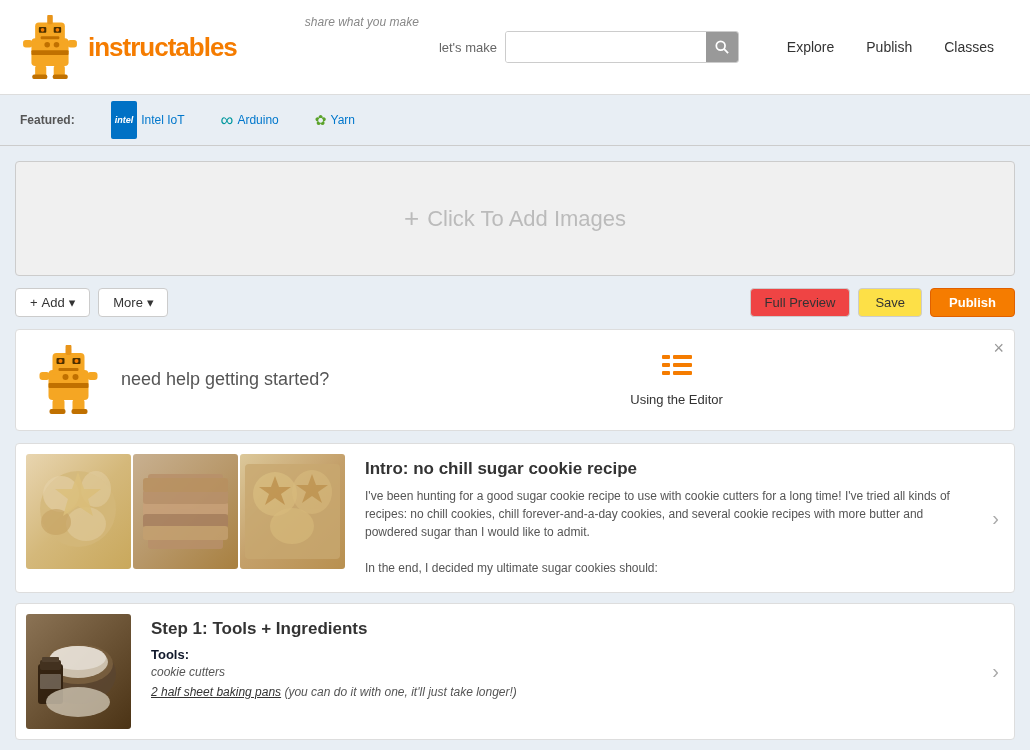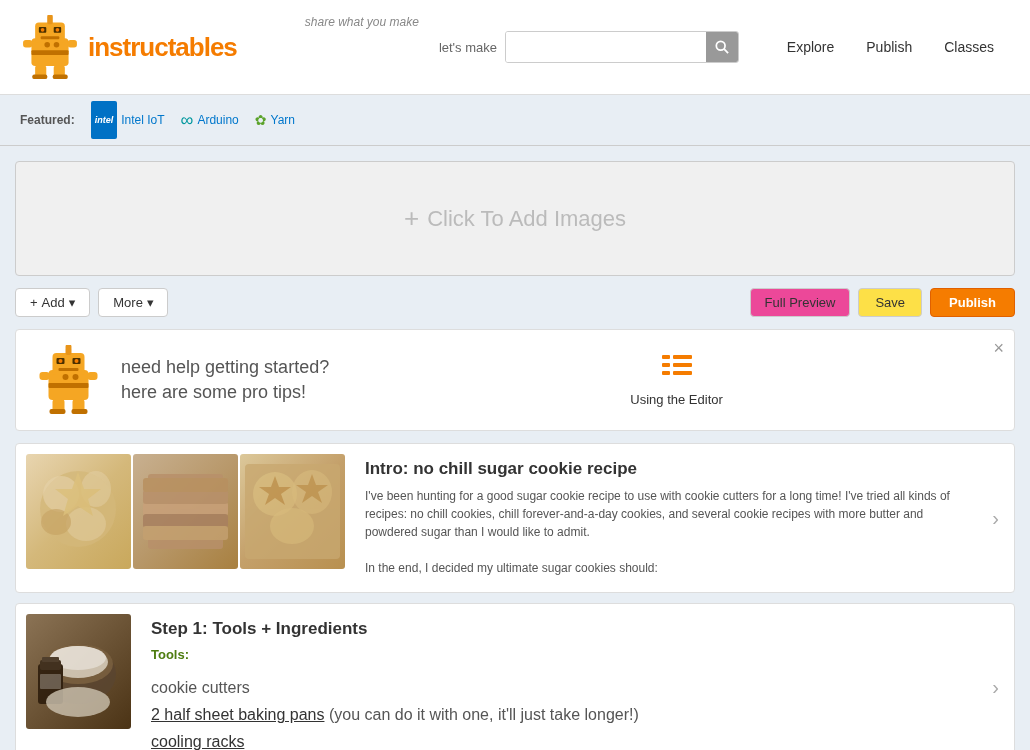--- a/index.html
+++ b/index.html
@@ -89,21 +89,21 @@
       color: #333;
       cursor: pointer;
       font-weight: 500;
     }
 
     .featured-bar {
       background: #e8eef4;
       padding: 6px 20px;
       display: flex;
       align-items: center;
-      gap: 16px;
+      gap: 36px;
       font-size: 12px;
       color: #555;
       border-bottom: 1px solid #ccc;
     }
     .featured-label { font-weight: bold; color: #555; }
     .featured-item {
       display: flex;
       align-items: center;
       gap: 4px;
       color: #0077cc;
@@ -186,21 +186,21 @@
       background: #f57c00;
       border: 1px solid #e06000;
       border-radius: 4px;
       padding: 6px 18px;
       font-size: 13px;
       cursor: pointer;
       color: #fff;
       font-weight: bold;
     }
     .btn-preview {
-      background: #ec4899;
+      background: #ef4444;
       border: 1px solid #ccc;
       border-radius: 4px;
       padding: 6px 14px;
       font-size: 13px;
       cursor: pointer;
       color: #333;
     }
 
     
     .help-panel {
@@ -305,27 +305,28 @@
       display: flex;
       align-items: center;
       padding: 0 15px;
       color: #aaa;
       font-size: 20px;
       cursor: pointer;
     }
     .tools-label {
       font-weight: bold;
       font-size: 13px;
-      color: #4d7c0f;
-      margin-bottom: 12px;
+      color: #0f172a;
+      margin-bottom: 0;
     }
     .tools-list {
-      font-size: 16px;
+      font-size: 12px;
       color: #555;
       line-height: 1.7;
+      font-style: italic;
     }
     .underline-link {
       text-decoration: underline;
       color: #333;
       cursor: pointer;
     }
 
     
     .cookie-img-1 {
       background: linear-gradient(135deg, #e8d5b0 0%, #d4b87a 50%, #c9a85c 100%);
@@ -461,21 +462,20 @@
       <rect x="14" y="54" width="12" height="14" rx="3" fill="#f5a623"></rect>
       <rect x="34" y="54" width="12" height="14" rx="3" fill="#f5a623"></rect>
       <rect x="11" y="64" width="16" height="5" rx="2" fill="#c07000"></rect>
       <rect x="33" y="64" width="16" height="5" rx="2" fill="#c07000"></rect>
       <rect x="1" y="27" width="10" height="8" rx="3" fill="#f5a623"></rect>
       <rect x="49" y="27" width="10" height="8" rx="3" fill="#f5a623"></rect>
     </svg>
 
     <div class="help-text">
       <div>need help getting started?</div>
-      <div>here are some pro tips!</div>
     </div>
 
     <div class="help-tips">
 
       <div class="tip-item">
         <span class="tip-icon tip-icon-editor">
           <svg width="30" height="28" viewBox="0 0 30 28">
             <rect x="0" y="2" width="8" height="4" rx="1" fill="#f57c00"></rect>
             <rect x="11" y="2" width="19" height="4" rx="1" fill="#f57c00"></rect>
             <rect x="0" y="10" width="8" height="4" rx="1" fill="#f57c00"></rect>
@@ -561,19 +561,18 @@
           <ellipse cx="52" cy="88" rx="32" ry="15" fill="#e0d8c8" opacity="0.8"></ellipse>
         </svg>
       </div>
     </div>
     <div class="card-content">
       <div class="card-title">Step 1: Tools + Ingredients</div>
       <div class="tools-label">Tools:</div>
       <div class="tools-list">
         <div>cookie cutters</div>
         <div><span class="underline-link">2 half sheet baking pans</span> (you can do it with one, it'll just take longer!)</div>
-        <div><span class="underline-link">cooling racks</span></div>
       </div>
     </div>
     <div class="card-arrow">›</div>
   </div>
 
 </div>
 
 </body></html>

